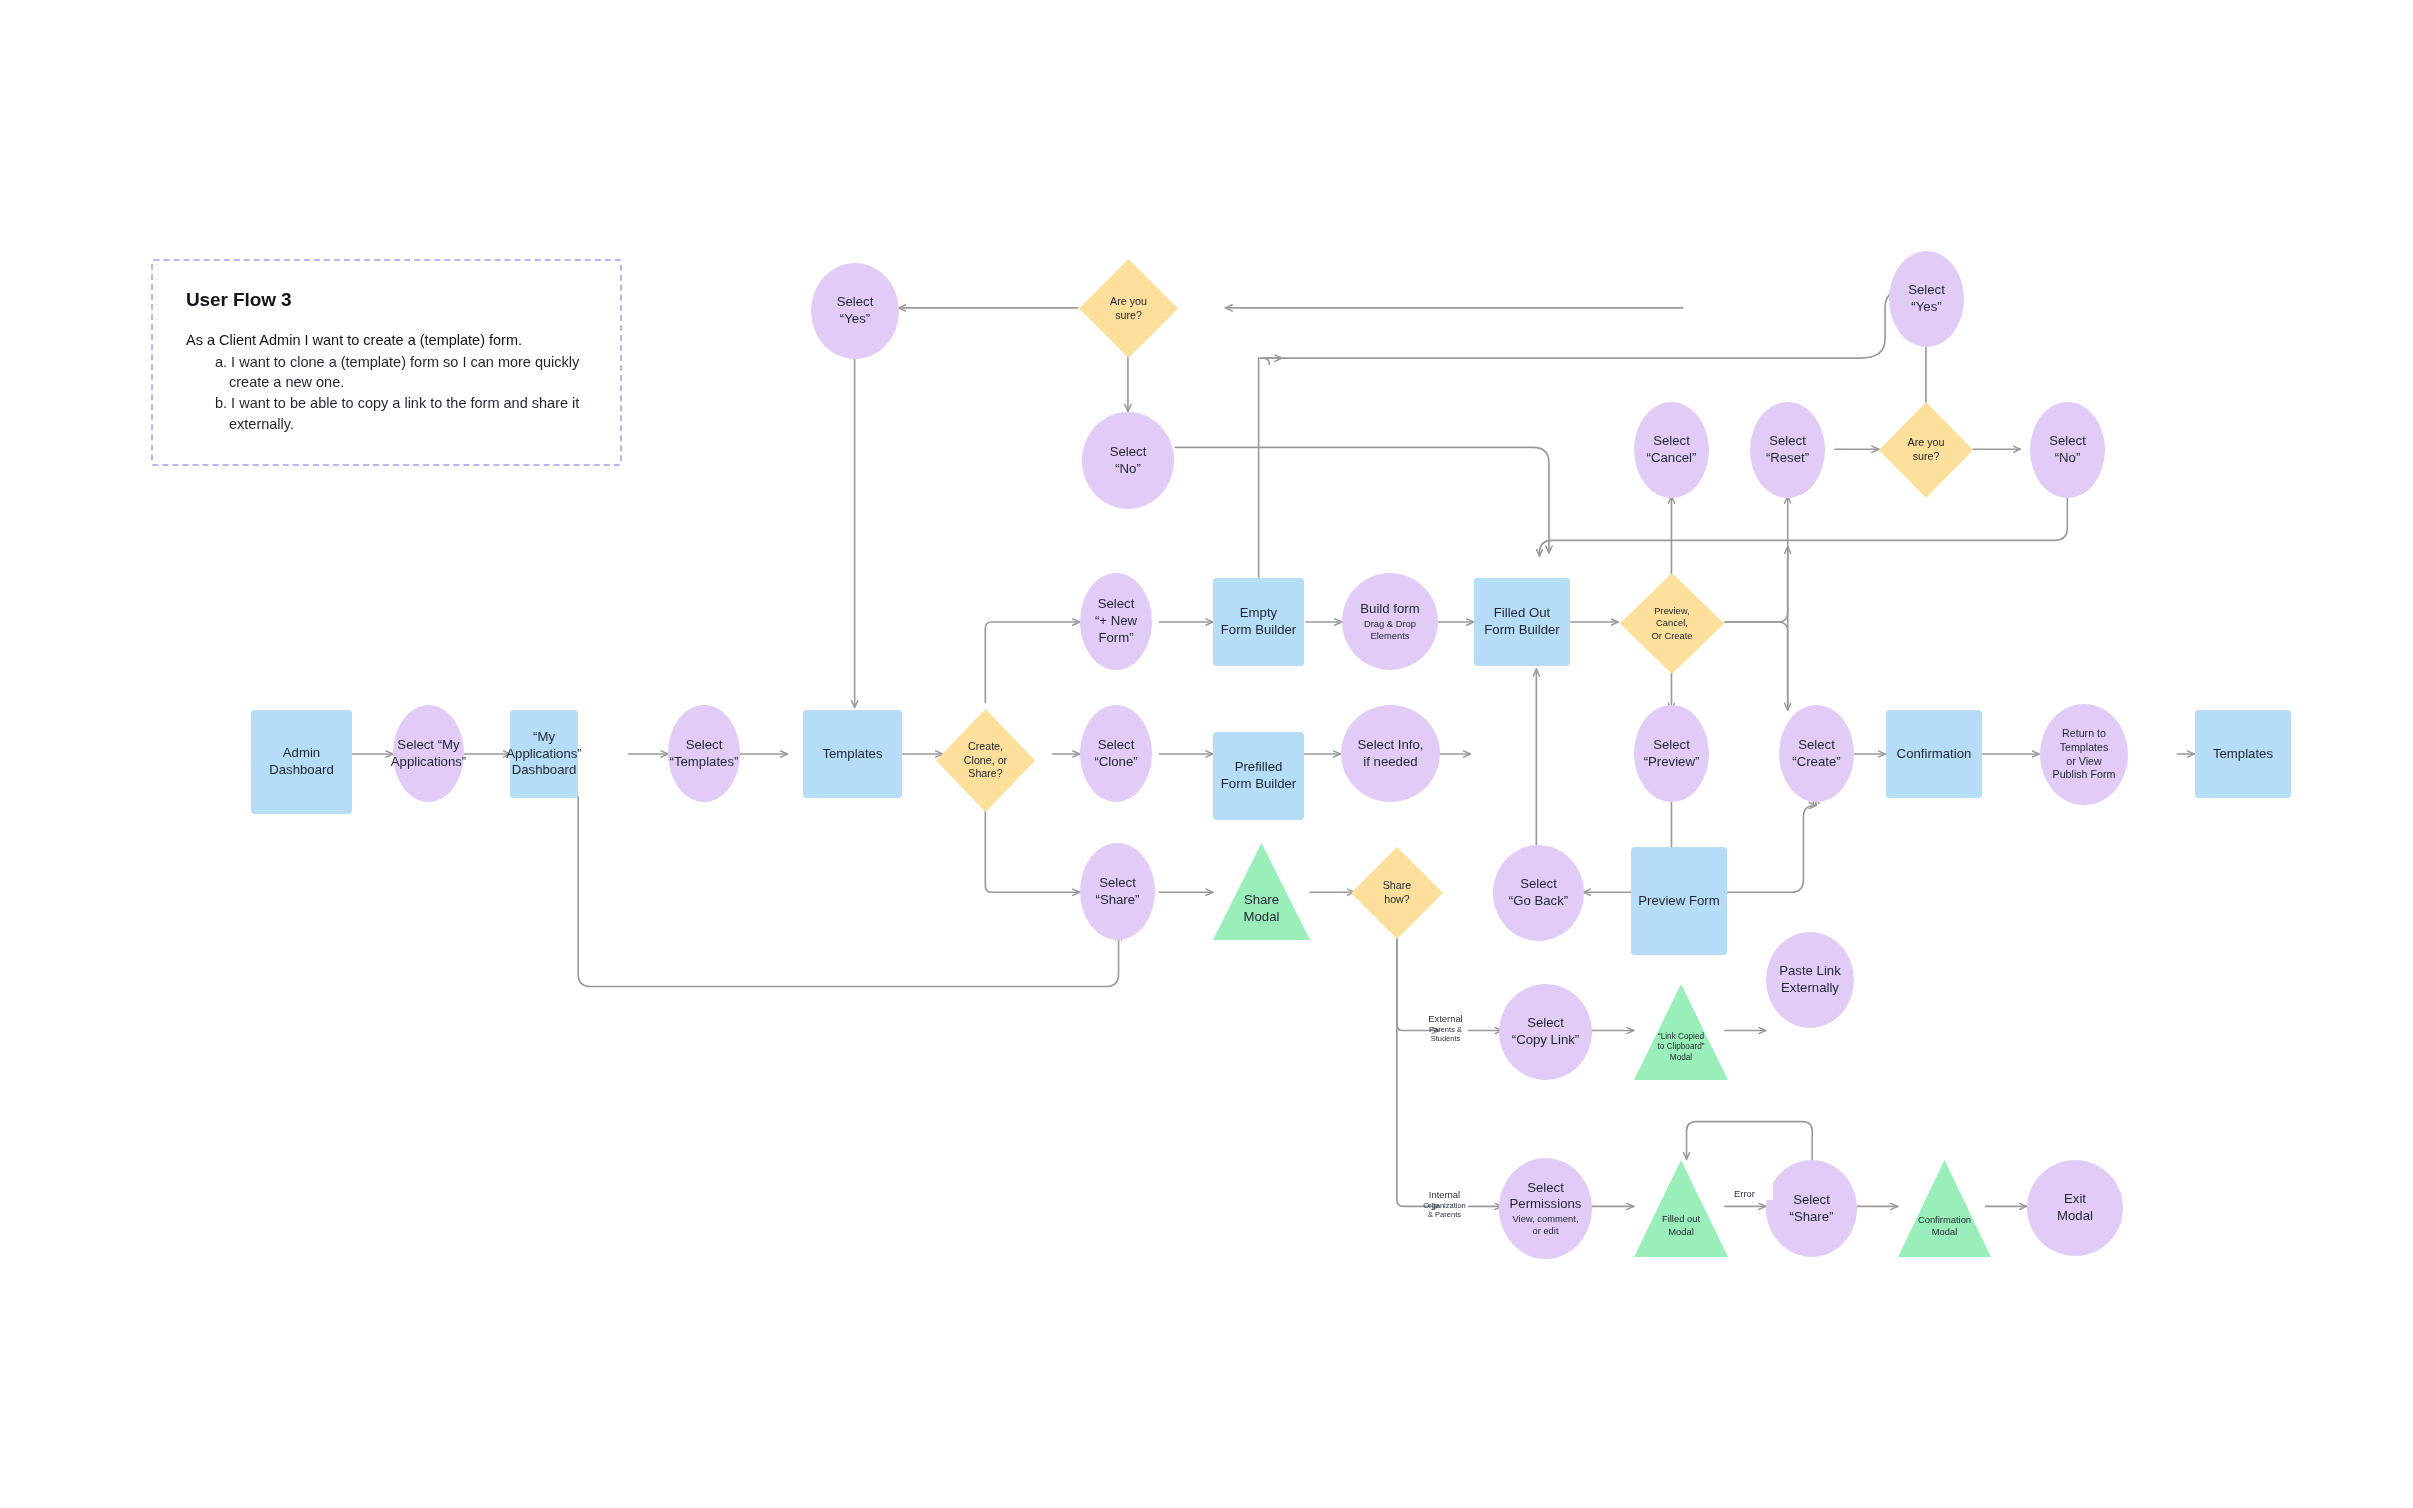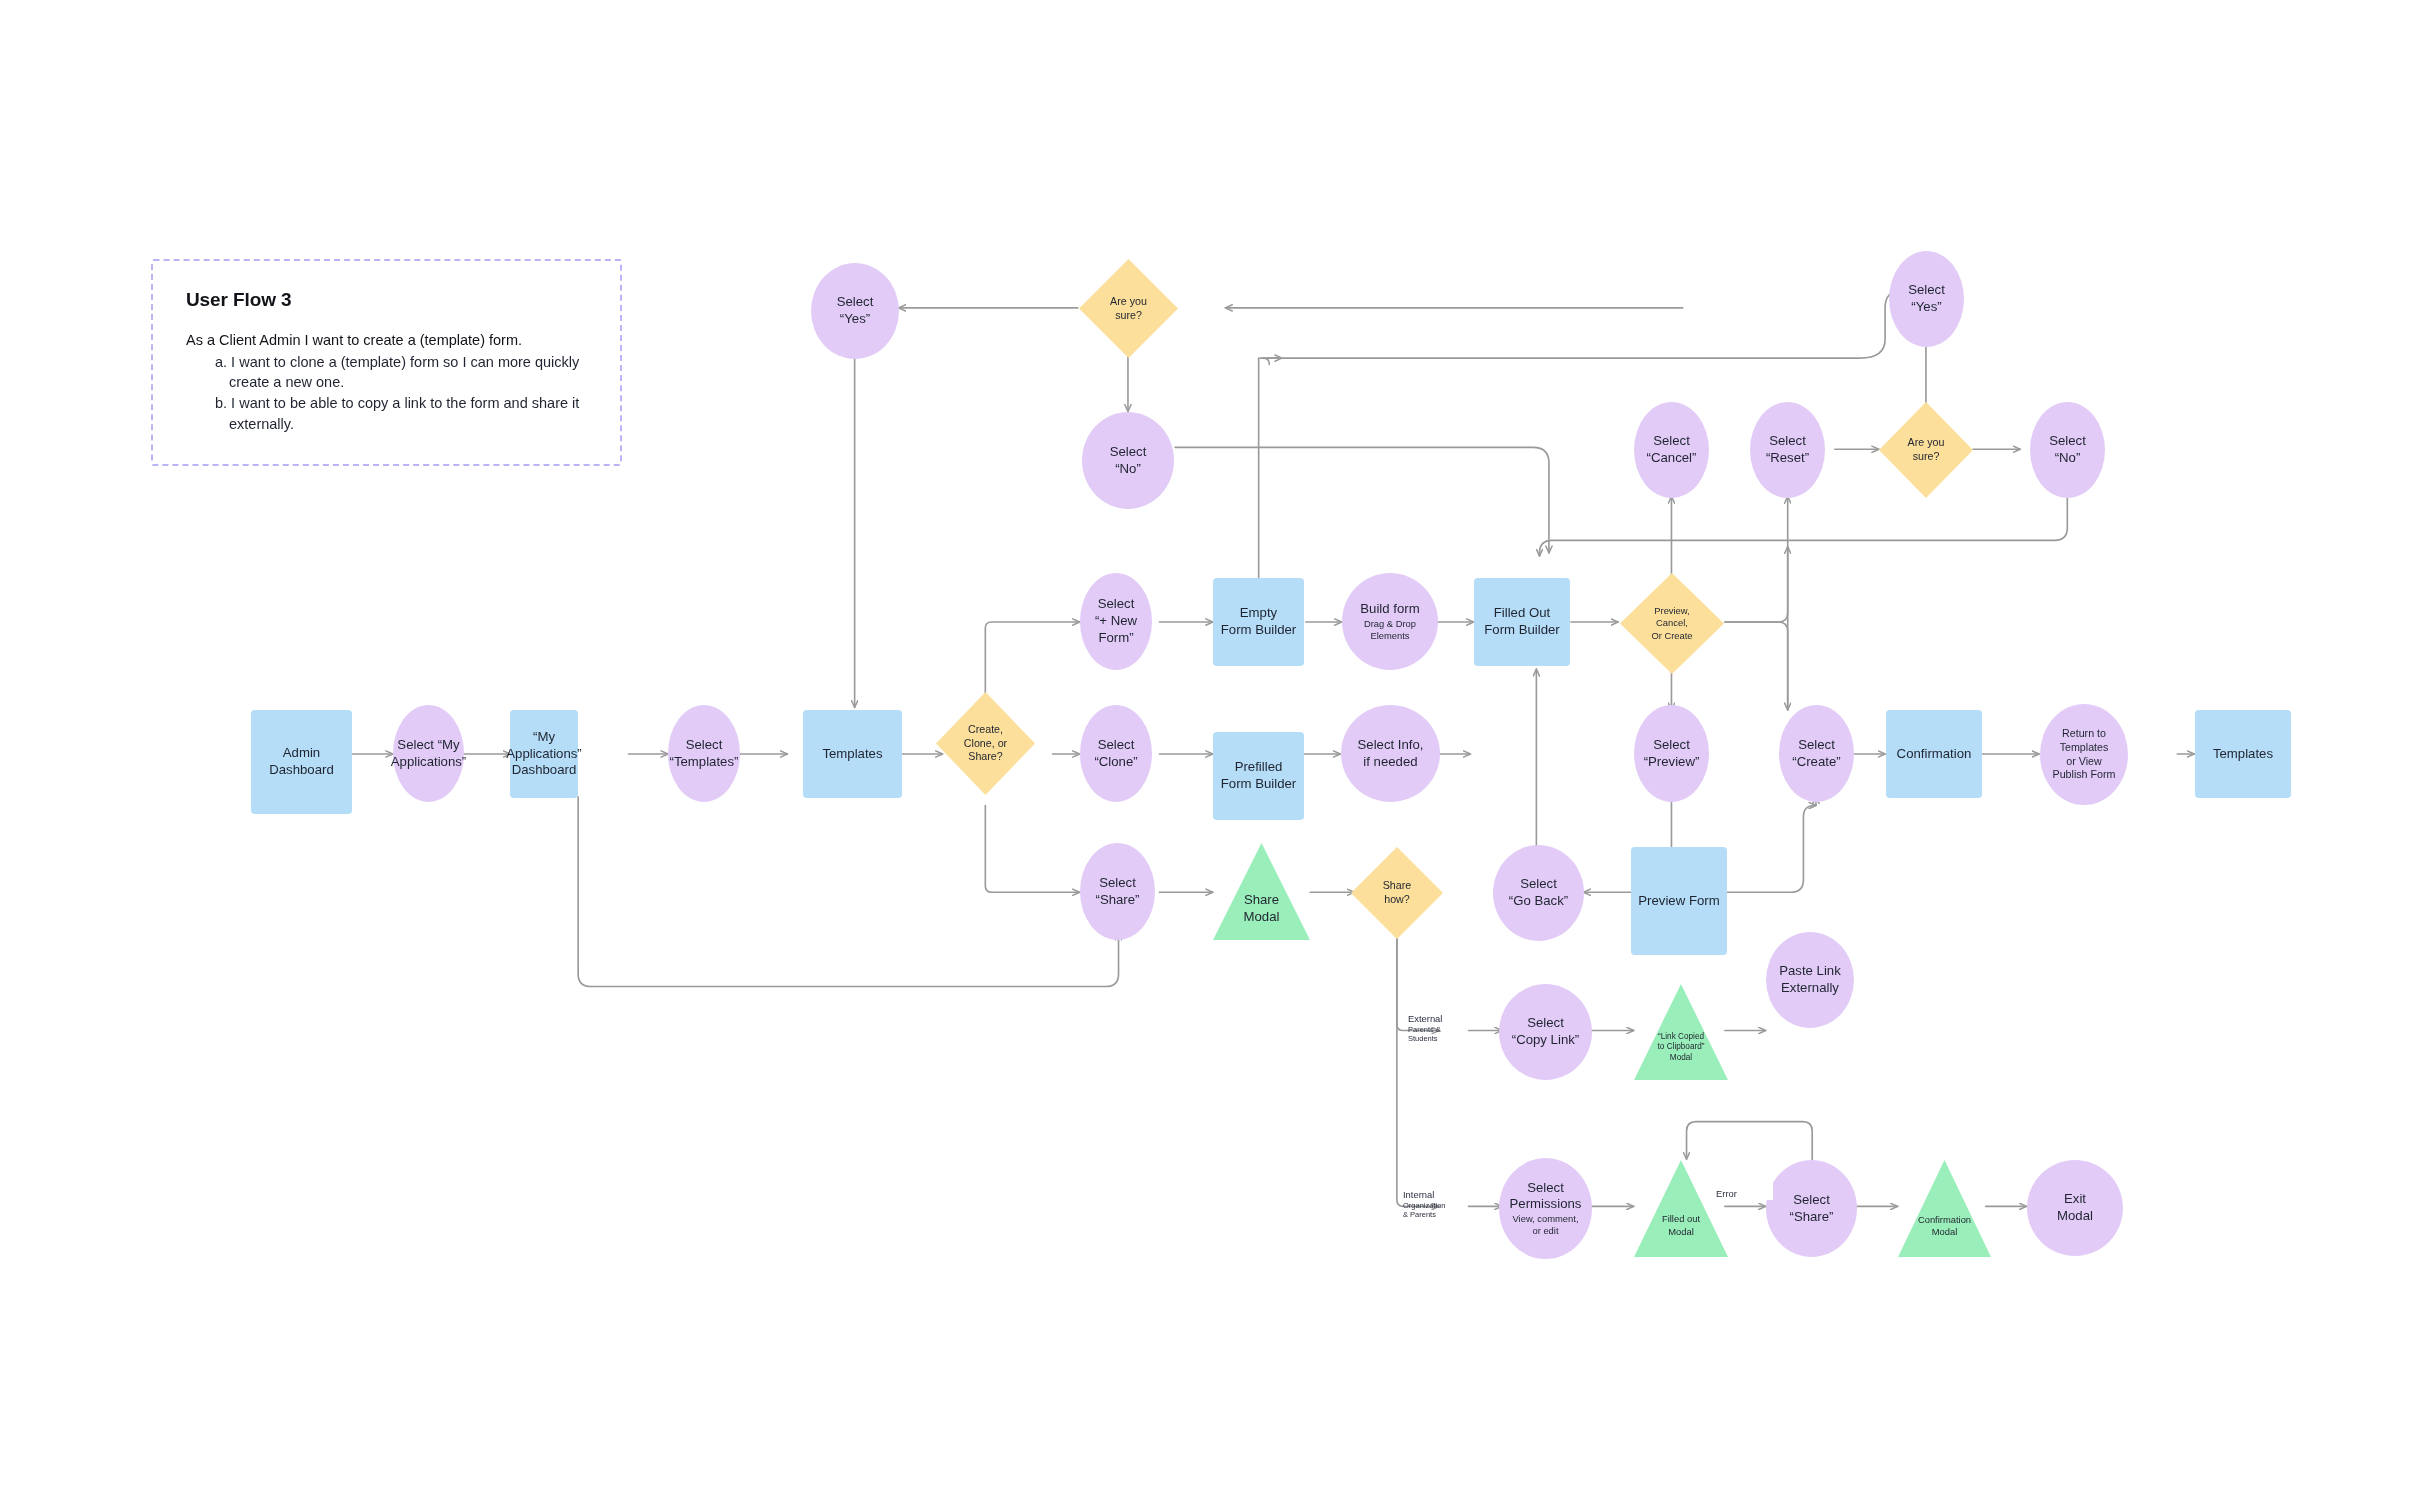--- a/index.html
+++ b/index.html
@@ -75,20 +75,21 @@
   }
 
   .t-main  { font-size: 13.2px; }
   .t-sub   { font-size: 10.7px; }
   .t-small { font-size: 9.4px; }
   .t-tiny  { font-size: 8.2px; }
 
   
   .edge-label {
     position: absolute;
+    text-align: center;
     font-size: 9.4px;
     color: #2b3040;
     line-height: 1.25;
     white-space: pre-line;
     background: transparent;
   }
   .edge-label .sub { font-size: 7.5px; display:block; }
 
   
   #note {
@@ -258,21 +259,21 @@
 
   <div class="node ellipse" style="left:668px; top:705px; width:72px; height:97px;">
     <span class="lbl t-main">Select
 “Templates”</span>
   </div>
 
   <div class="node rect" style="left:803px; top:710px; width:99px; height:88px;">
     <span class="lbl t-main">Templates</span>
   </div>
 
-  <div class="node diamond-wrap" style="left:936px; top:692px; width:99px; height:103px;">
+  <div class="node diamond-wrap" style="left:936px; top:709px; width:99px; height:103px;">
     <div class="diamond-shape"></div>
     <div class="inner">
         <span class="lbl t-sub">Create,
 Clone, or
 Share?</span>
       </div>
   </div>
 
   <div class="node ellipse" style="left:1080px; top:705px; width:72px; height:97px;">
     <span class="lbl t-main">Select

